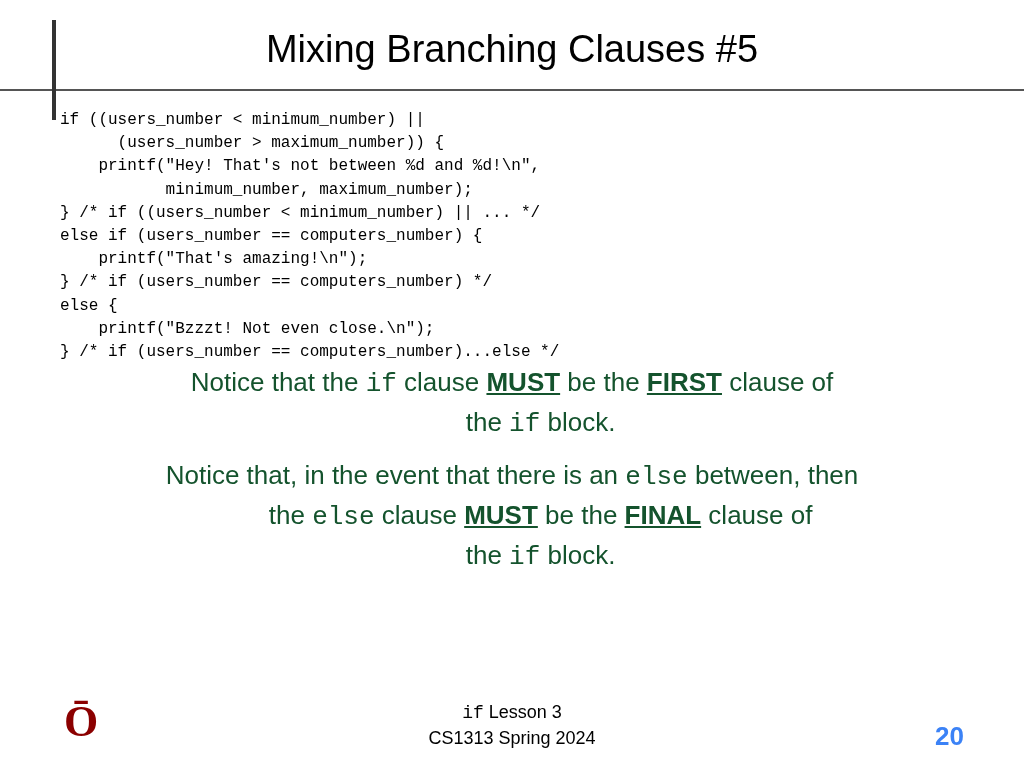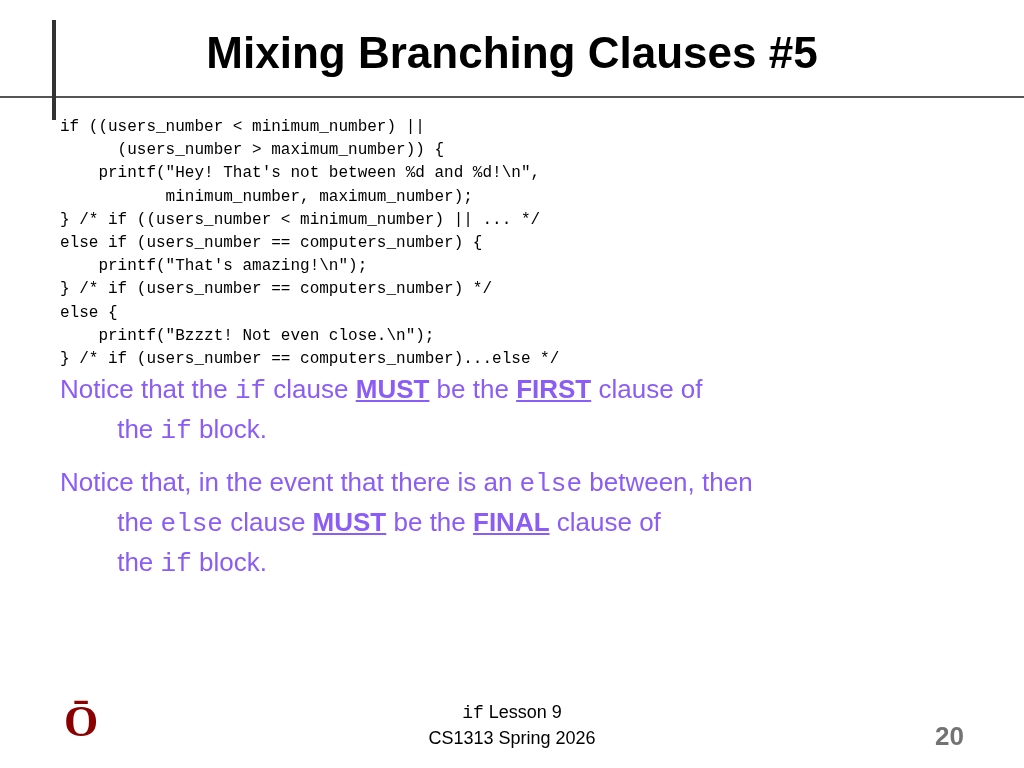--- a/index.html
+++ b/index.html
@@ -30,45 +30,46 @@
       background: #333;
     }
 
     .title-area {
       text-align: center;
       padding: 28px 60px 18px 60px;
       border-bottom: 2px solid #555;
     }
 
     .title {
-      font-size: 44px;
-      font-weight: bold;
+      font-size: 38px;
+      font-weight: normal;
       color: #000;
       font-family: Arial, Helvetica, sans-serif;
     }
 
     .content-area {
       padding: 18px 60px 10px 60px;
     }
 
     .code-block {
       font-family: 'Courier New', Courier, monospace;
       font-size: 16px;
       line-height: 1.45;
       color: #000;
       background: #fff;
       white-space: pre;
     }
 
     .text-para {
       font-size: 26px;
       line-height: 1.45;
-      color: #8b5cf6;
+      color: #14532d;
       margin-bottom: 14px;
       font-family: Arial, Helvetica, sans-serif;
+      text-align: center;
     }
 
     .text-para .inline-code {
       font-family: 'Courier New', Courier, monospace;
       font-size: 26px;
     }
 
     .underline-bold {
       font-weight: bold;
       text-decoration: underline;
@@ -107,21 +108,21 @@
     .footer-center .normal-text {
       font-family: Arial, Helvetica, sans-serif;
     }
 
     .footer-page {
       position: absolute;
       right: 60px;
       bottom: 0;
       font-size: 26px;
       font-weight: bold;
-      color: #737373;
+      color: #3b82f6;
     }
   </style>
 </head>
 <body>
 
 <div class="slide">
 
   <div class="left-bar"></div>
 
   <div class="title-area">
@@ -159,21 +160,21 @@
 
     <div class="footer-logo">
       <svg class="ou-logo" viewBox="0 0 52 52" xmlns="http://www.w3.org/2000/svg">
         <rect width="52" height="52" fill="white"></rect>
 
         <text x="4" y="40" font-size="44" font-weight="bold" font-family="serif" fill="#8B0000">Ō</text>
       </svg>
     </div>
 
     <div class="footer-center">
-      <span>if</span><span class="normal-text"> Lesson 9</span><br>
-      <span class="normal-text">CS1313 Spring 2026</span>
+      <span>if</span><span class="normal-text"> Lesson 3</span><br>
+      <span class="normal-text">CS1313 Spring 2024</span>
     </div>
 
     <div class="footer-page">20</div>
 
   </div>
 
 </div>
 
 </body></html>

